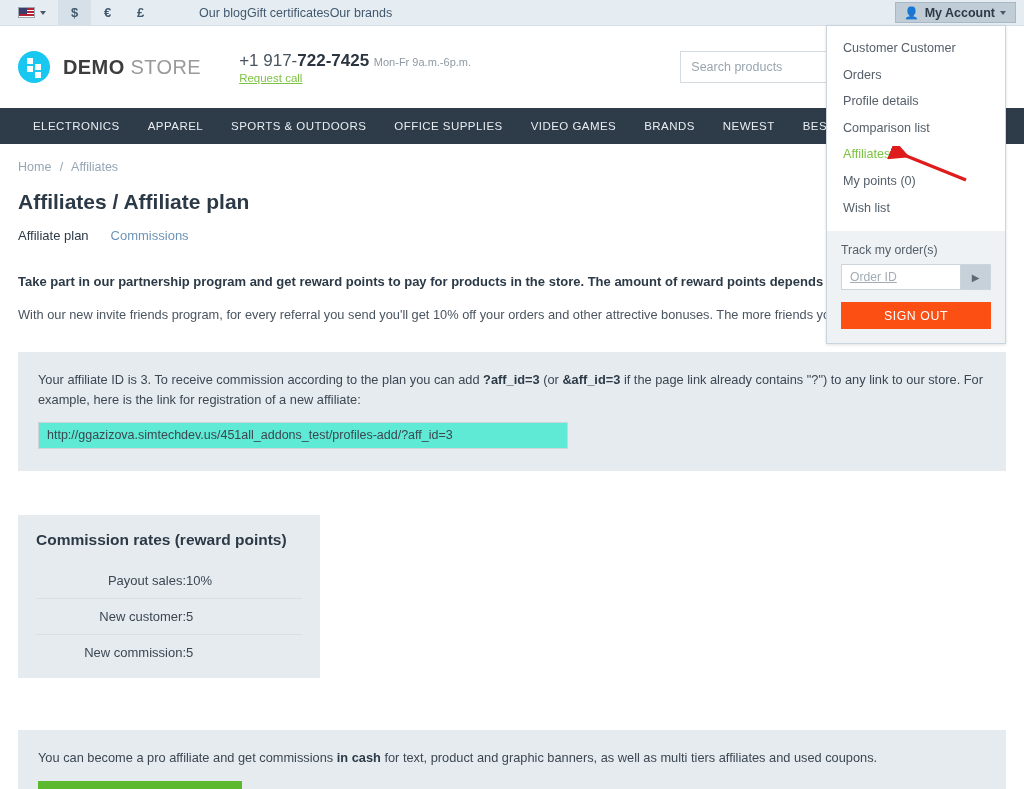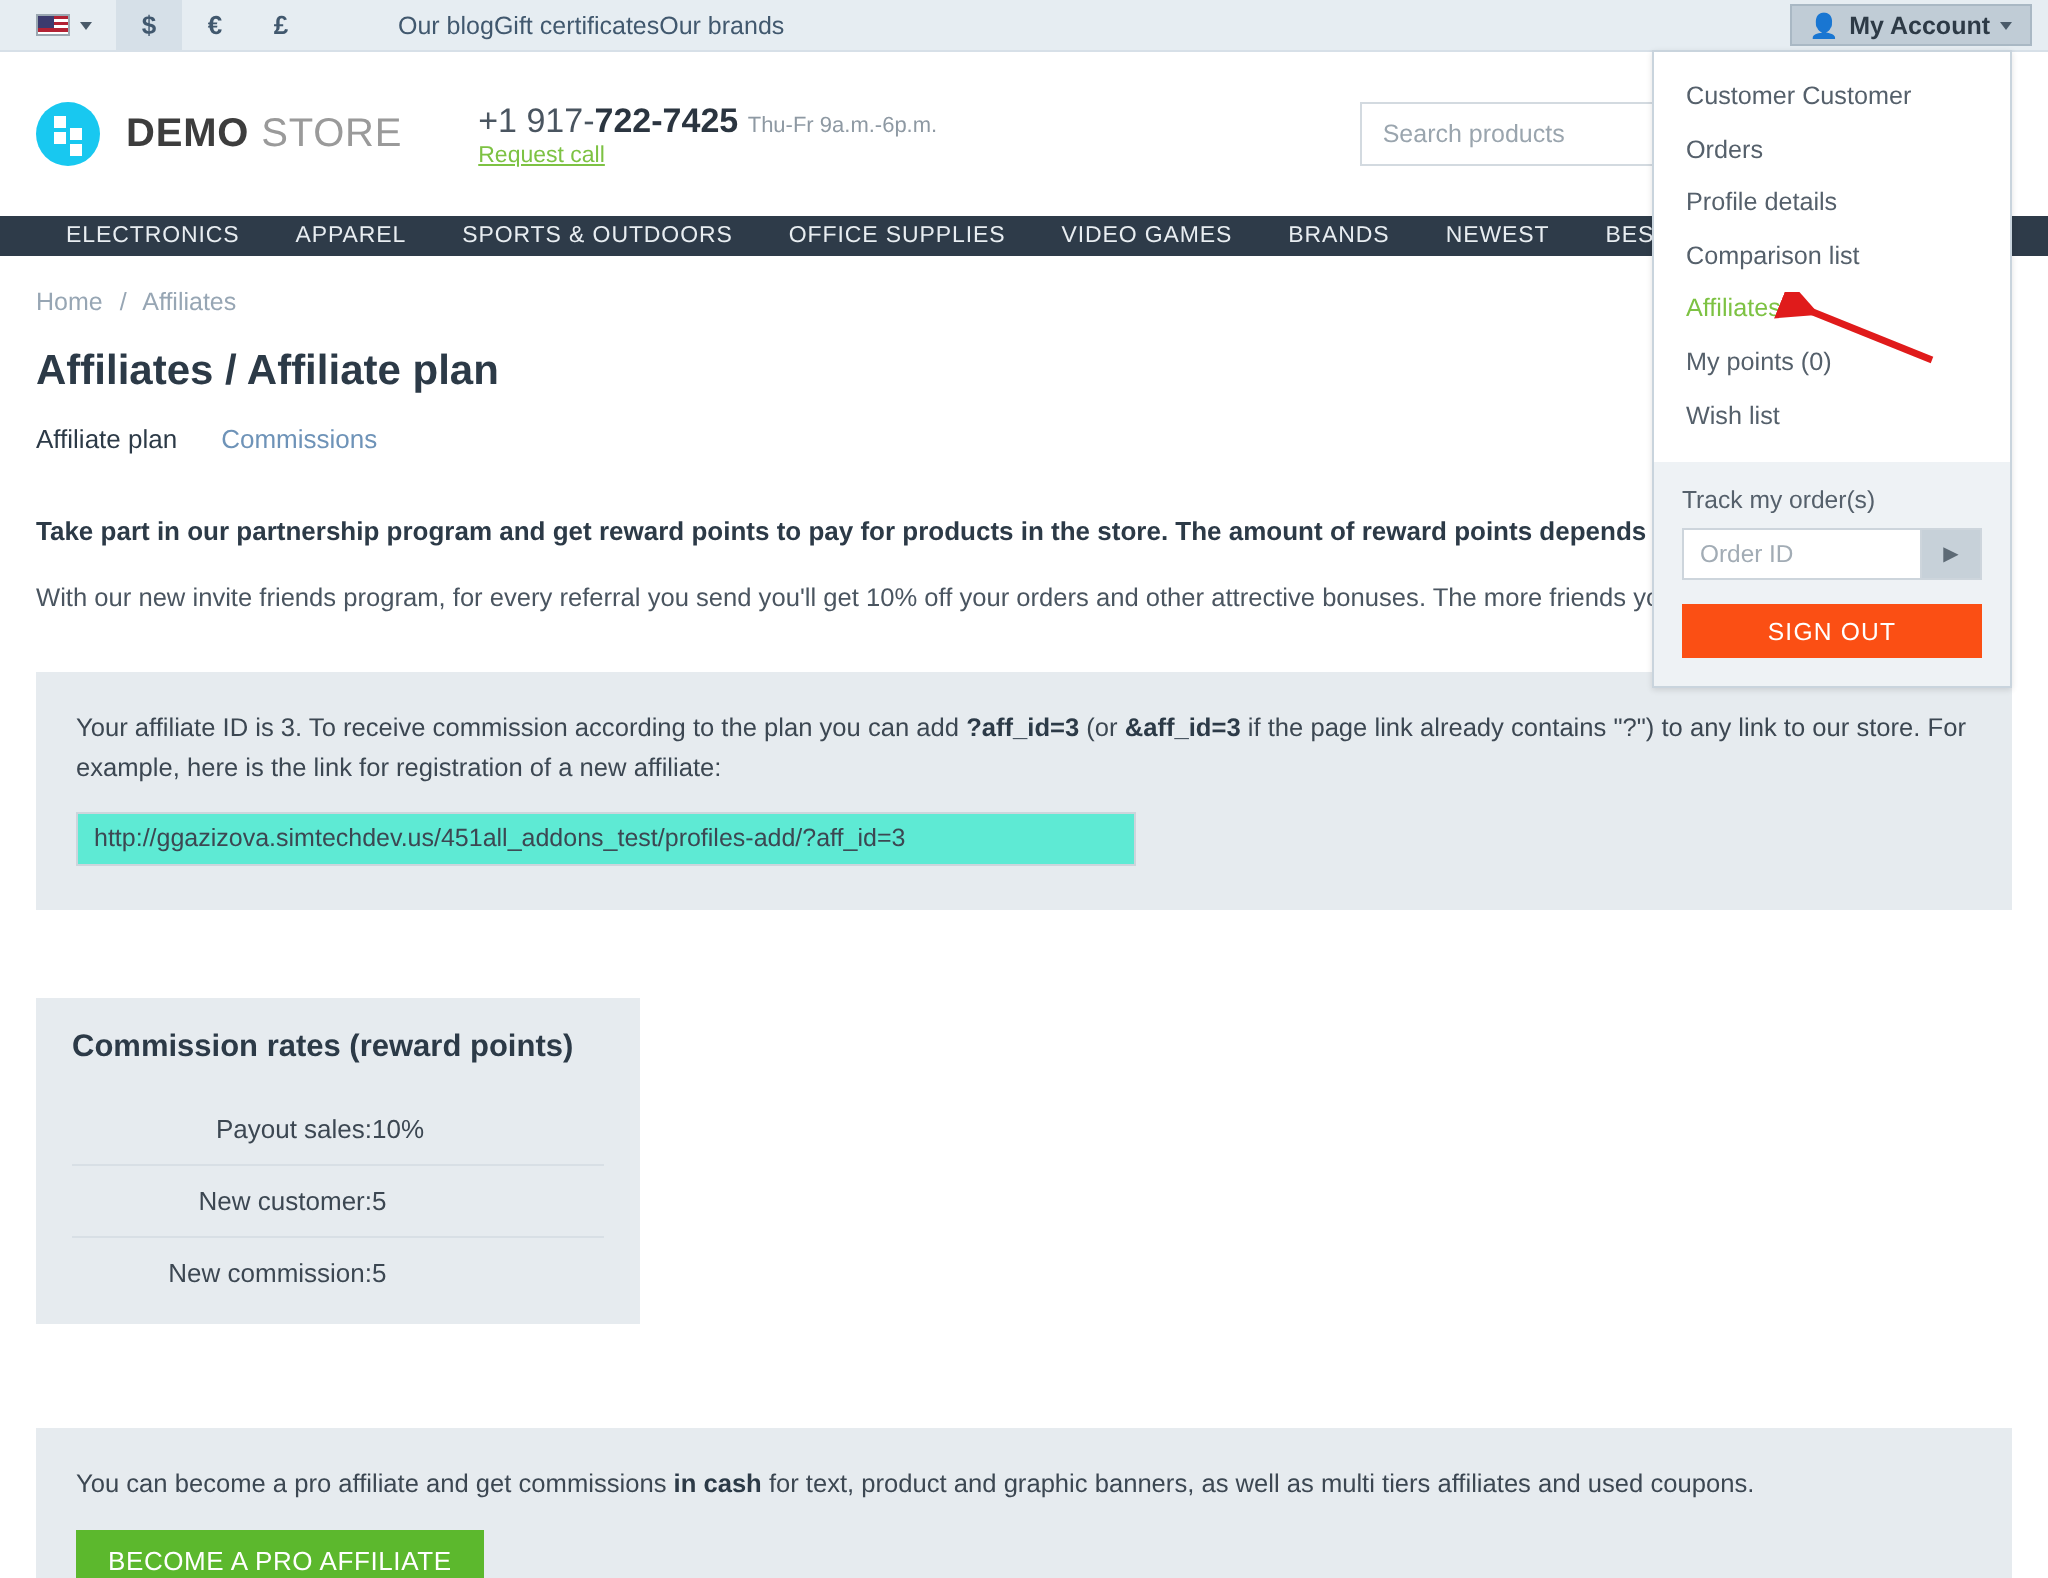--- a/index.html
+++ b/index.html
@@ -105,21 +105,21 @@
   .cart-ico {
     width:36px;height:36px;background:#aebecb;display:flex;align-items:center;justify-content:center;
     color:#fff;font-size:17px;
   }
   .cart-txt { margin-left:9px; font-size:12px; line-height:1.25; }
   .cart-txt .l1 { font-weight:bold; color:#2b3540; }
   .cart-txt .l2 { color:#4a5560; }
 
   
   .nav {
-    height:20px; background:#2e3b49; display:flex; align-items:center;
+    height:36px; background:#2e3b49; display:flex; align-items:center;
     padding:0 18px;
   }
   .nav a {
     color:#e8edf1; text-decoration:none; font-size:11.5px;
     letter-spacing:.45px; padding:0 14px; white-space:nowrap;
   }
   .nav a:first-child { padding-left:15px; }
   .nav .nav-extra { color:#f0972c; font-weight:bold; padding:0 6px; }
 
   
@@ -185,21 +185,21 @@
   .acct-menu .mi:first-child { margin-top:9px; }
   .acct-menu .mi.hl { color:#7dc243; }
   .acct-foot {
     margin-top:10px; background:#eef2f5; padding:12px 14px 14px 14px;
   }
   .track-label { font-size:12.3px; color:#55606b; margin-bottom:7px; }
   .track-row { display:flex; height:26px; }
   .track-input {
     flex:1; background:#fff; border:1px solid #cdd5dc; border-right:none;
     display:flex; align-items:center; padding:0 8px;
-    font-size:12.2px; color:#a2acb5;
+    font-size:12.2px; color:#a2acb5;text-decoration:underline;
   }
   .track-go {
     width:31px; background:#c7d1d9; border:1px solid #cdd5dc;
     display:flex; align-items:center; justify-content:center;
     color:#5d6a75; font-size:10px; cursor:pointer;
   }
   .signout-btn {
     margin-top:12px; width:100%; height:27px;
     background:#fb4f14; color:#fff; border:none;
     font-size:12.3px; letter-spacing:.6px; cursor:pointer;
@@ -243,21 +243,21 @@
     </div>
     <div class="logo-txt">
       <b>DEMO</b>
       <span>STORE</span>
     </div>
   </div>
 
   <div class="phone-block">
     <div class="phone">
       <span>+1 917-</span><b>722-7425</b>
-      <span class="hours">Thu-Fr 9a.m.-6p.m.</span>
+      <span class="hours">Mon-Fr 9a.m.-6p.m.</span>
     </div>
     <a class="reqcall">Request call</a>
   </div>
 
   <div class="search-wrap">
     <div class="search-box">Search products</div>
     <div class="search-btn">
       <span class="mag"></span>
     </div>
   </div>

